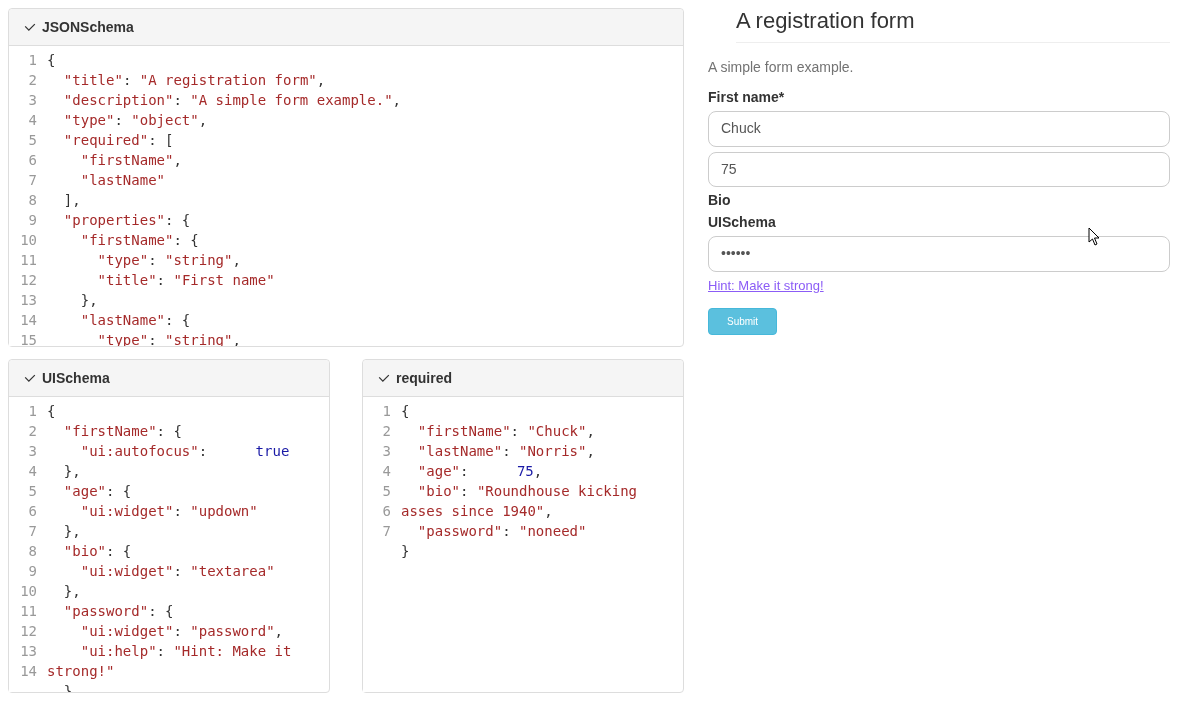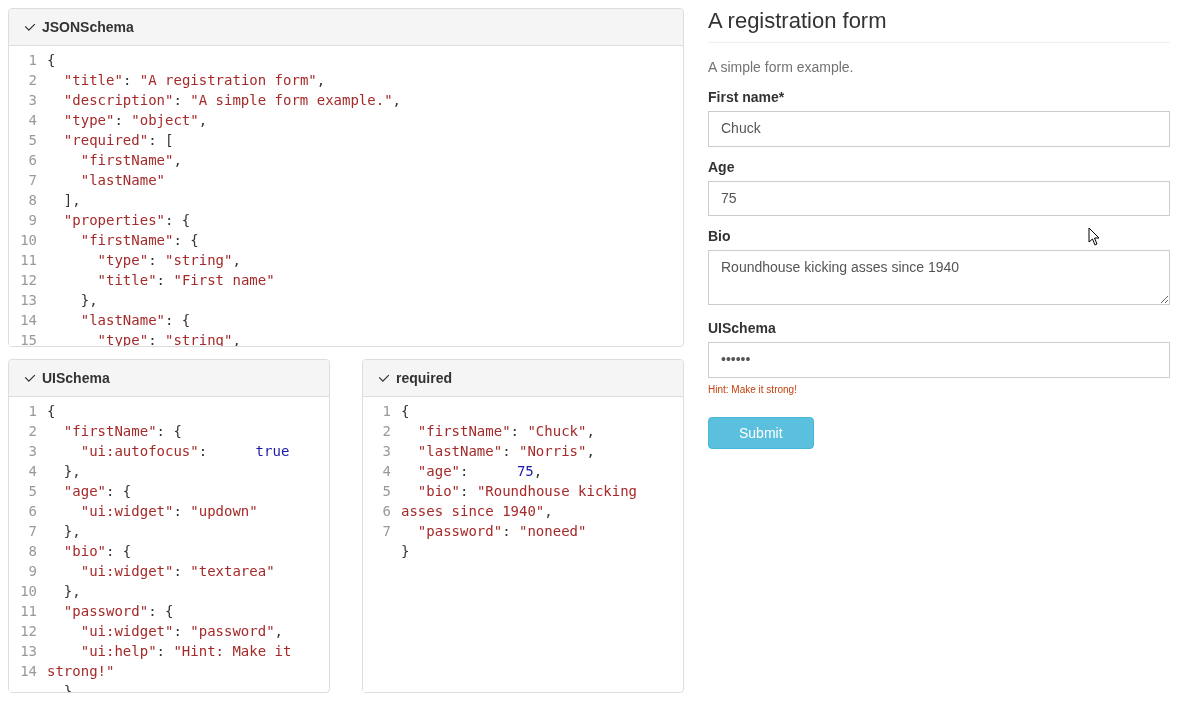--- a/index.html
+++ b/index.html
@@ -84,56 +84,58 @@
     .editor-scroll::-webkit-scrollbar-thumb { background: #c0c0c0; border-radius: 2px; }
 
     
     .form-title {
       font-size: 22px;
       font-weight: 500;
       color: #333;
       padding-bottom: 8px;
       border-bottom: 1px solid #eee;
       margin-bottom: 16px;
+      margin-left: 28px;
     }
     .form-desc {
       font-size: 14px;
       color: #737373;
       margin-bottom: 14px;
     }
-    .form-group { margin-bottom: 12px; }
+    .form-group { margin-bottom: 5px; }
     .form-group label {
       display: block;
       font-weight: bold;
       margin-bottom: 6px;
       font-size: 14px;
     }
     .form-control {
       width: 100%;
       padding: 7px 12px;
       font-size: 14px;
       line-height: 1.4;
       color: #555;
       background: #fff;
       border: 1px solid #ccc;
-      border-radius: 0;
+      border-radius: 8px;
       font-family: inherit;
     }
     textarea.form-control { resize: vertical; min-height: 54px; }
     .help-text {
-      color: #c2410c;
-      font-size: 10px;
+      color: #8b5cf6;
+      font-size: 13px;
       margin-top: 6px;
+      text-decoration: underline;
     }
     .btn-submit {
       background: #5bc0de;
       border: 1px solid #46b8da;
       color: #fff;
-      padding: 7px 30px;
-      font-size: 14px;
+      padding: 7px 18px;
+      font-size: 10px;
       border-radius: 4px;
       cursor: pointer;
       margin-top: 10px;
     }
     .cursor-fake {
       position: absolute;
       pointer-events: none;
     }
   </style>
 </head>
@@ -234,27 +236,25 @@
     <div class="form-title">A registration form</div>
     <p class="form-desc">A simple form example.</p>
 
     <div class="form-group">
       <label>First name*</label>
       <input class="form-control" type="text" value="Chuck" style="">
     </div>
 
 
     <div class="form-group">
-      <label>Age</label>
       <input class="form-control" type="number" value="75" style="">
     </div>
 
     <div class="form-group">
       <label>Bio</label>
-      <textarea class="form-control" style="">Roundhouse kicking asses since 1940</textarea>
     </div>
 
     <div class="form-group">
       <label>UISchema</label>
       <input class="form-control" type="password" value="••••••" style="">
       <div class="help-text">Hint: Make it strong!</div>
     </div>
 
     <button class="btn-submit">Submit</button>
   </div>

